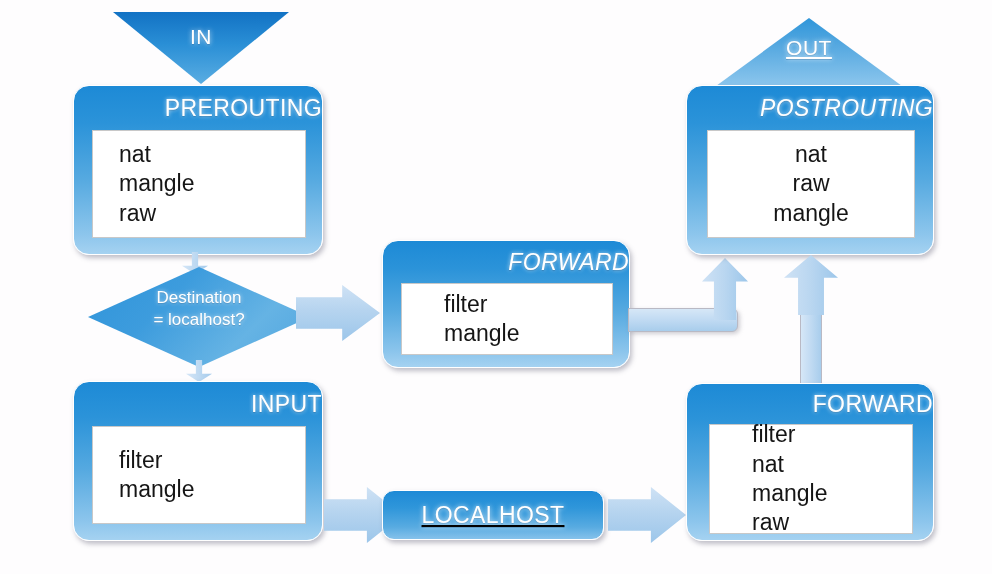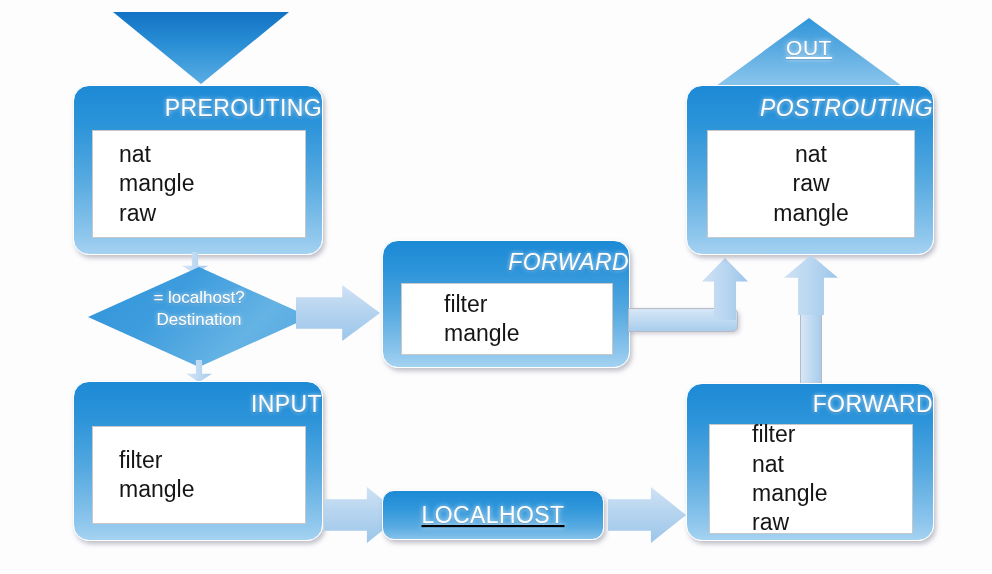--- a/index.html
+++ b/index.html
@@ -148,36 +148,37 @@
     border-right: 1px solid #b9b9c4;
     box-sizing: border-box;
   }
 </style>
 </head>
 <body>
 
 <div id="canvas">
 
   <div class="tri-down-outer" style="left:113px; top:12px; width:176px; height:72px;"></div>
+  <div class="tri-label" style="left:113px; top:25px; width:176px; text-align:center;">IN</div>
 
   <div class="chainbox" style="left:73px; top:85px; width:250px; height:170px;">
     <div class="title" style="top:9px;">PREROUTING</div>
     <div class="inner indent-rows" style="left:18px; top:44px; width:214px; height:108px;">
       <div class="row">nat</div>
       <div class="row">mangle</div>
       <div class="row">raw</div>
     </div>
   </div>
 
   <div class="arrow-down-thin" style="left:182px; top:252px; width:26px; height:22px;"></div>
 
   <div class="diamond" style="left:88px; top:267px; width:222px; height:100px;"></div>
   <div class="diamond-text" style="left:88px; top:287px; width:222px;">
+    <div>Destination</div>
     <div>= localhost?</div>
-    <div>Destination</div>
   </div>
 
   <div class="arrow-down-thin" style="left:186px; top:360px; width:26px; height:22px;"></div>
 
   <div class="arrow-right" style="left:296px; top:285px; width:84px; height:56px;"></div>
 
   <div class="chainbox" style="left:382px; top:240px; width:248px; height:128px;">
     <div class="title" style="top:8px;font-style:italic;">FORWARD</div>
     <div class="inner indent-more" style="left:18px; top:42px; width:212px; height:72px;">
       <div class="row">filter</div>

